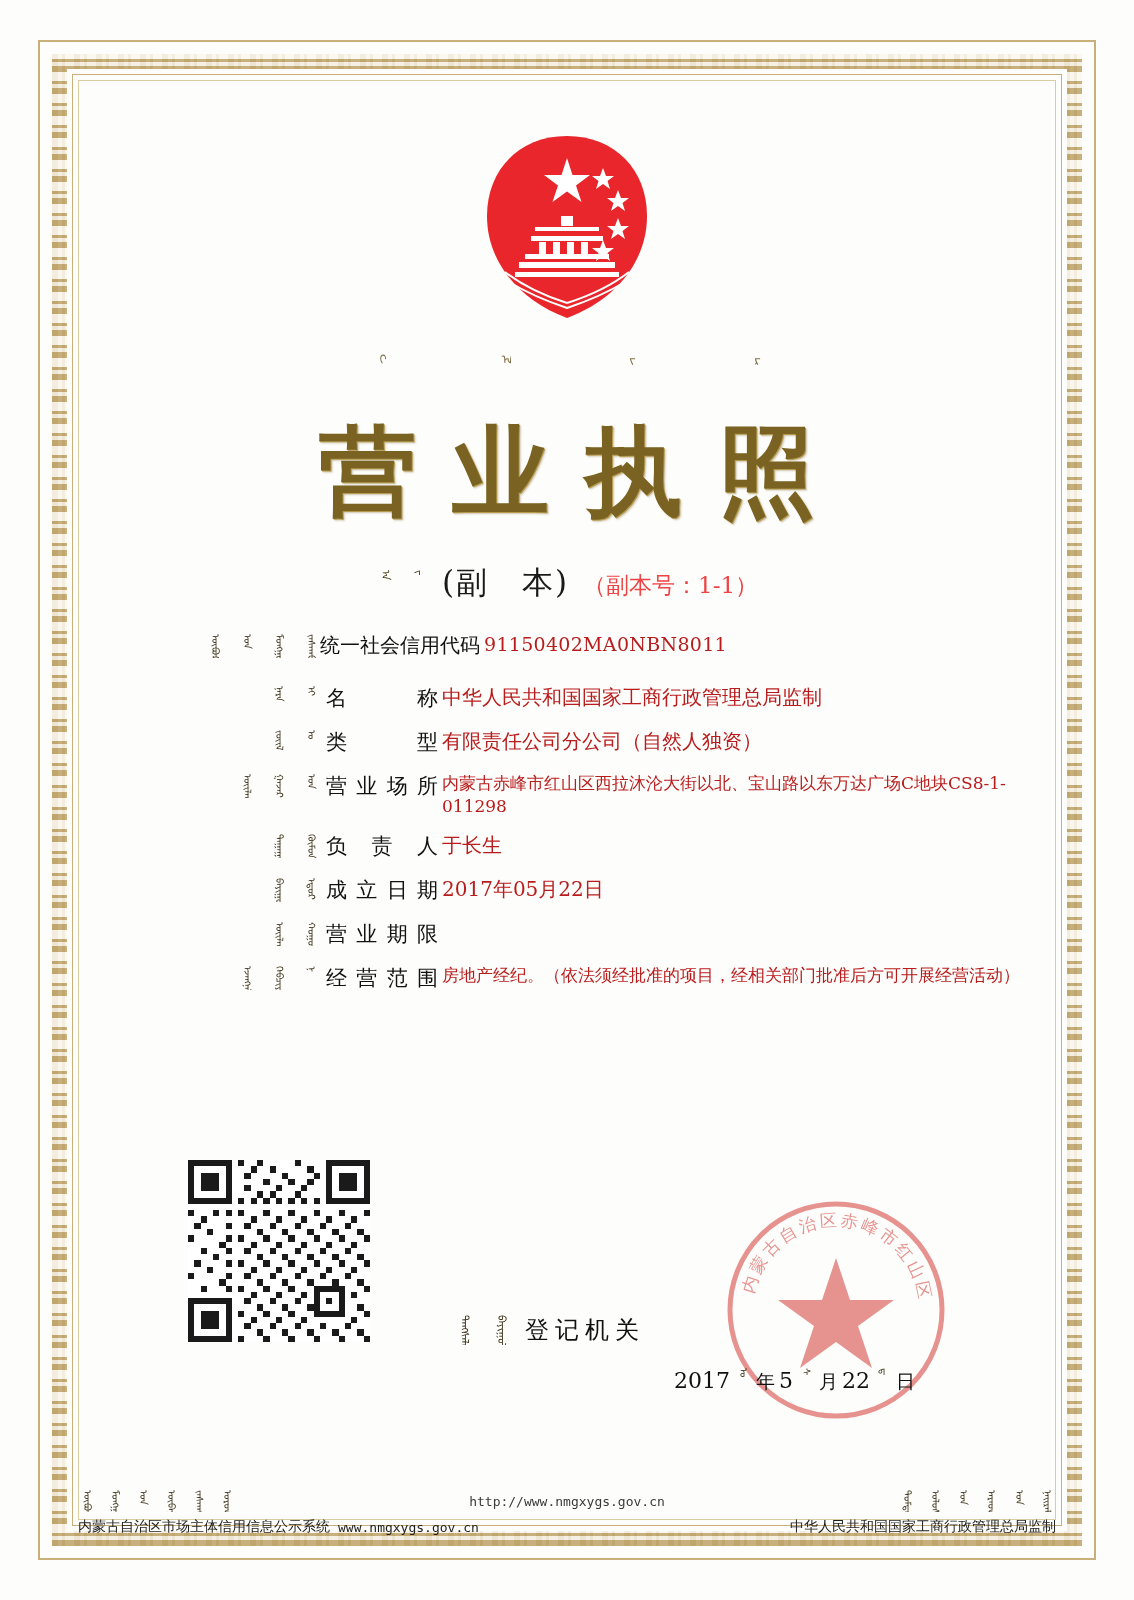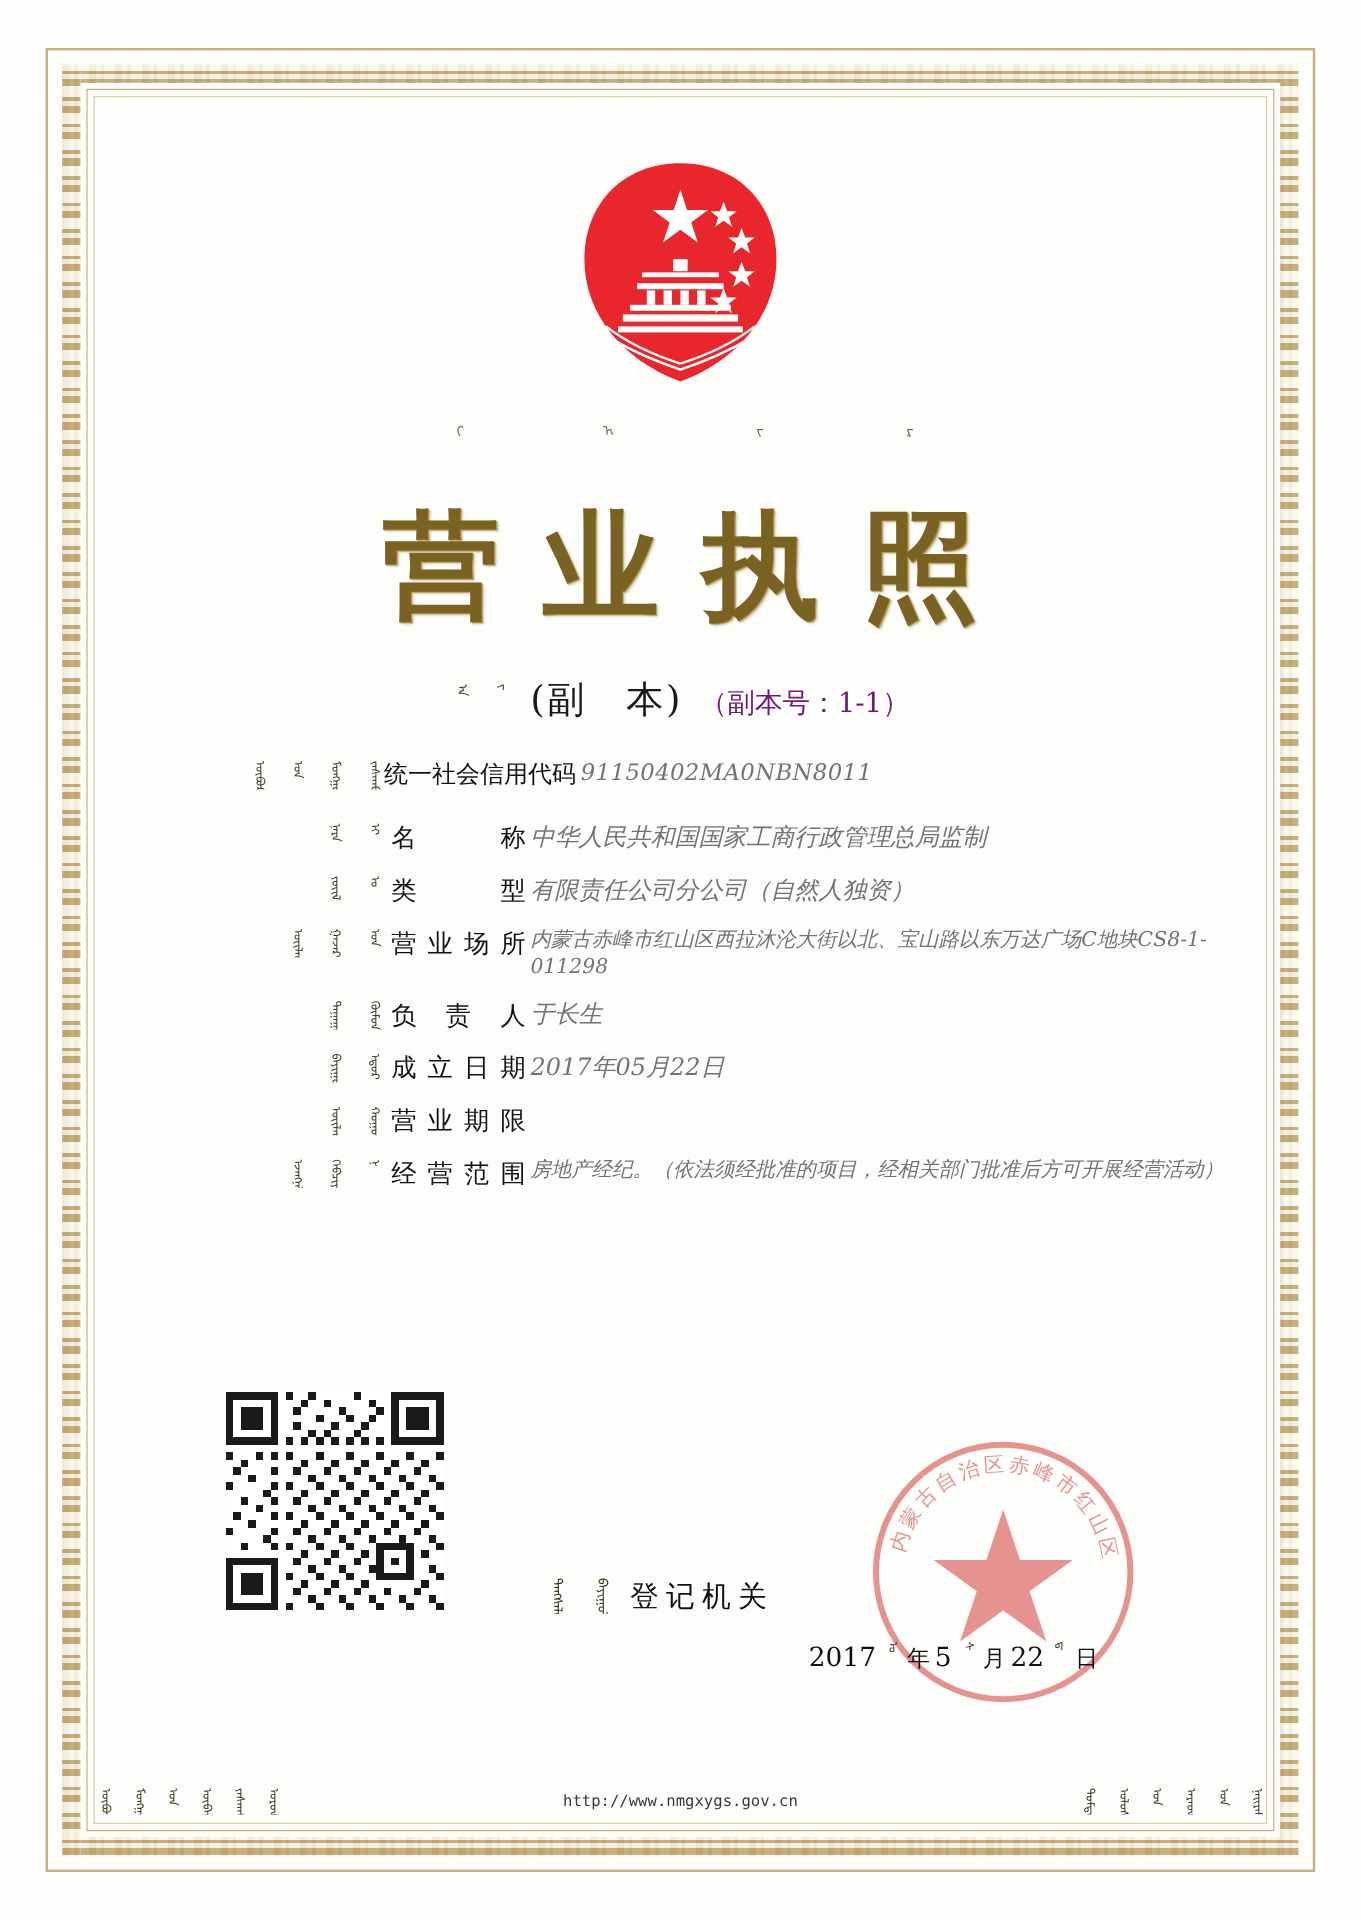--- a/index.html
+++ b/index.html
@@ -131,21 +131,21 @@
   }
   .subtitle-main {
     font-family: "DejaVu Serif", serif;
     font-size: 31px;
     letter-spacing: 2px;
     color: #1a1a1a;
   }
   .subtitle-no {
     font-family: "DejaVu Serif", serif;
     font-size: 23px;
-    color: #701a75;
+    color: #ef4444;
     margin-left: 8px;
     padding-bottom: 3px;
   }
 
   
   .fields {
     position: absolute;
     left: 120px;
     top: 632px;
     width: 900px;
@@ -186,24 +186,23 @@
     justify-content: space-between;
     letter-spacing: 0;
     padding-left: 6px;
     box-sizing: border-box;
   }
   .f-label.wide { letter-spacing: 0; }
   .f-value {
     flex: 1 1 auto;
     font-family: "DejaVu Serif", serif;
     font-size: 20px;
-    color: #737373;
+    color: #b91c1c;
     line-height: 1.35;
     padding-left: 4px;
-    font-style: italic;
   }
   .f-value.small { font-size: 17px; }
   .f-value.code-val { font-size: 19px; letter-spacing: .3px; }
   .code-label {
     font-family: "DejaVu Serif", serif;
     font-size: 20px;
     color: #111;
   }
   .f-value .sep { display: inline-block; width: 34px; }
 
@@ -713,15 +712,22 @@
       <div class="footer-url">http://www.nmgxygs.gov.cn</div>
       <div class="footer-mong">
         <span>ᠳᠤᠮᠳᠠᠳᠤ</span>
         <span>ᠤᠯᠤᠰ</span>
         <span>ᠤᠨ</span>
         <span>ᠠᠷᠠᠳ</span>
         <span>ᠤᠨ</span>
         <span>ᠨᠠᠢᠷᠠᠮᠳᠠᠬᠤ</span>
       </div>
     </div>
+    <div class="footer-bottom">
+      <div class="footer-left-text">
+        <span>内蒙古自治区市场主体信用信息公示系统</span>
+        <span class="footer-url">www.nmgxygs.gov.cn</span>
+      </div>
+      <div>中华人民共和国国家工商行政管理总局监制</div>
+    </div>
   </div>
 
 </div>
 
 </body></html>

